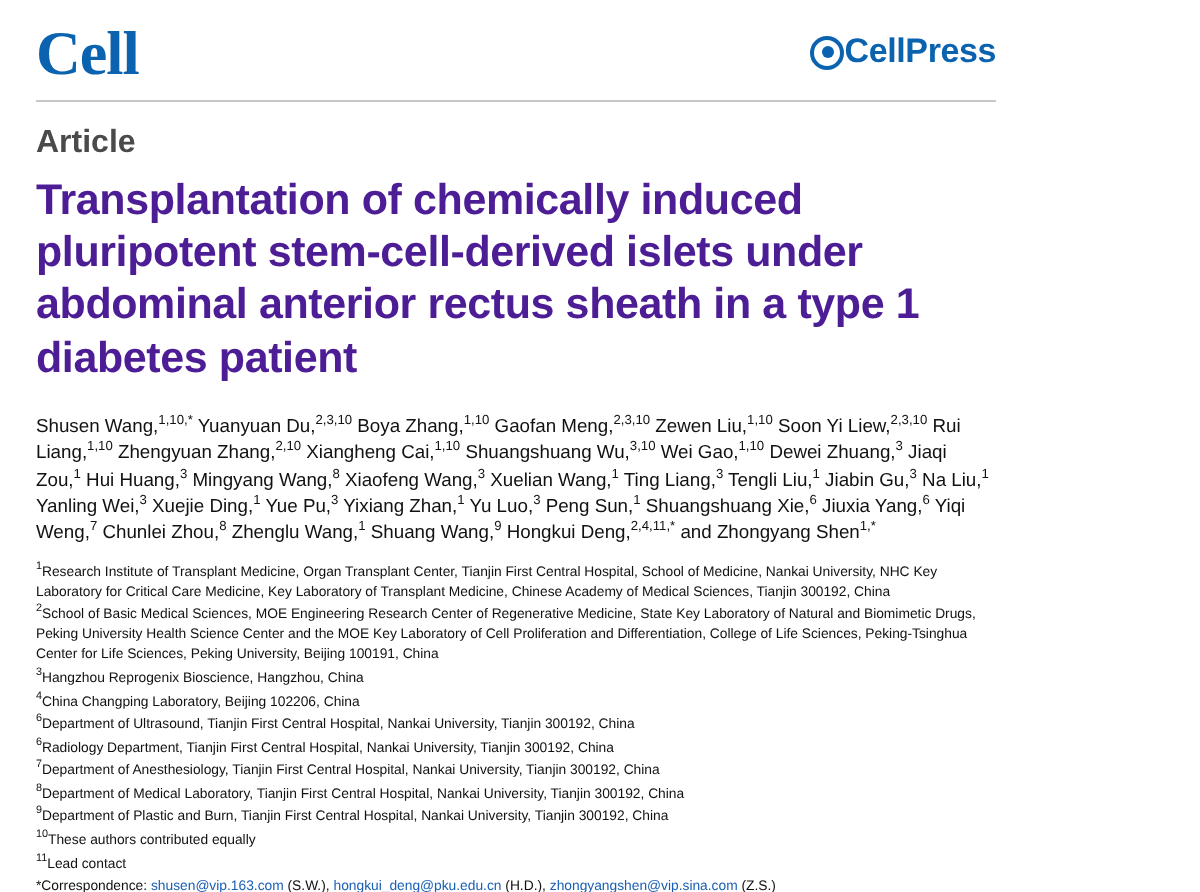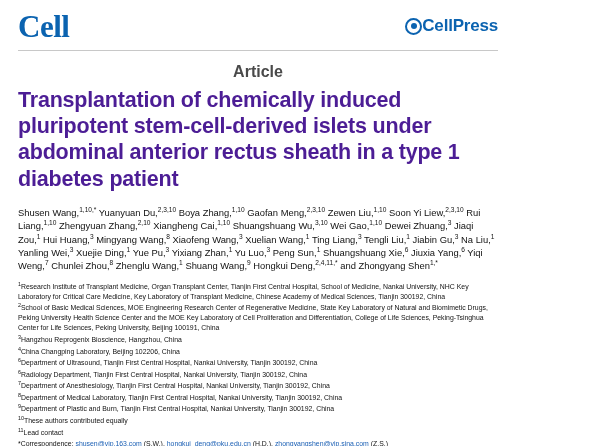--- a/index.html
+++ b/index.html
@@ -65,21 +65,20 @@
     border-top: 1px solid #c8c8c8;
     margin: 6px 0 0 0;
   }
   
   .article-type {
     font-size: 16px;
     font-weight: bold;
     color: #4a4a4a;
     margin-top: 12px;
     margin-bottom: 4px;
-    text-align: center;
   }
   
   .title {
     font-size: 21.5px;
     font-weight: bold;
     line-height: 1.22;
     color: #4c1d95;
     margin: 6px 0 14px 0;
     letter-spacing: -0.2px;
   }

